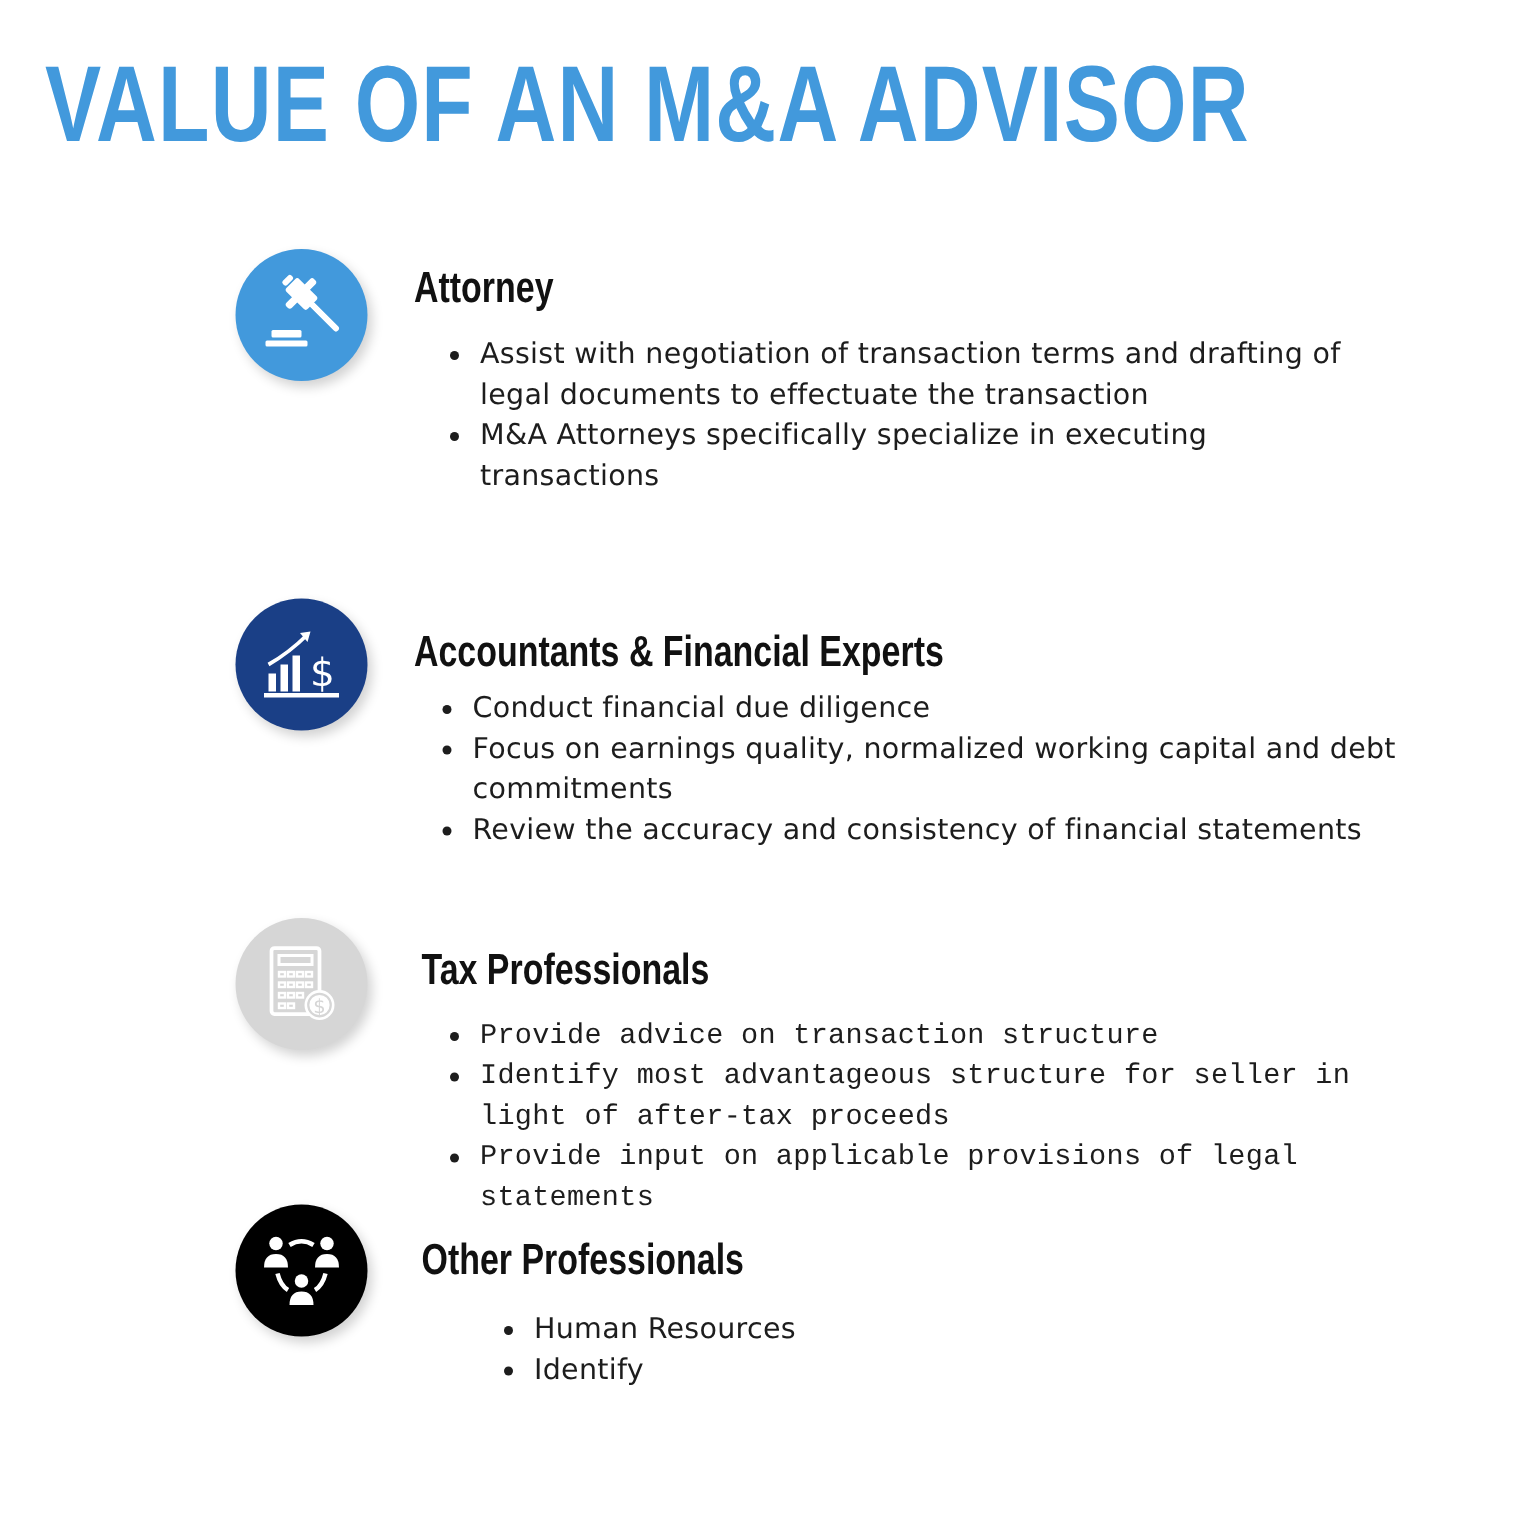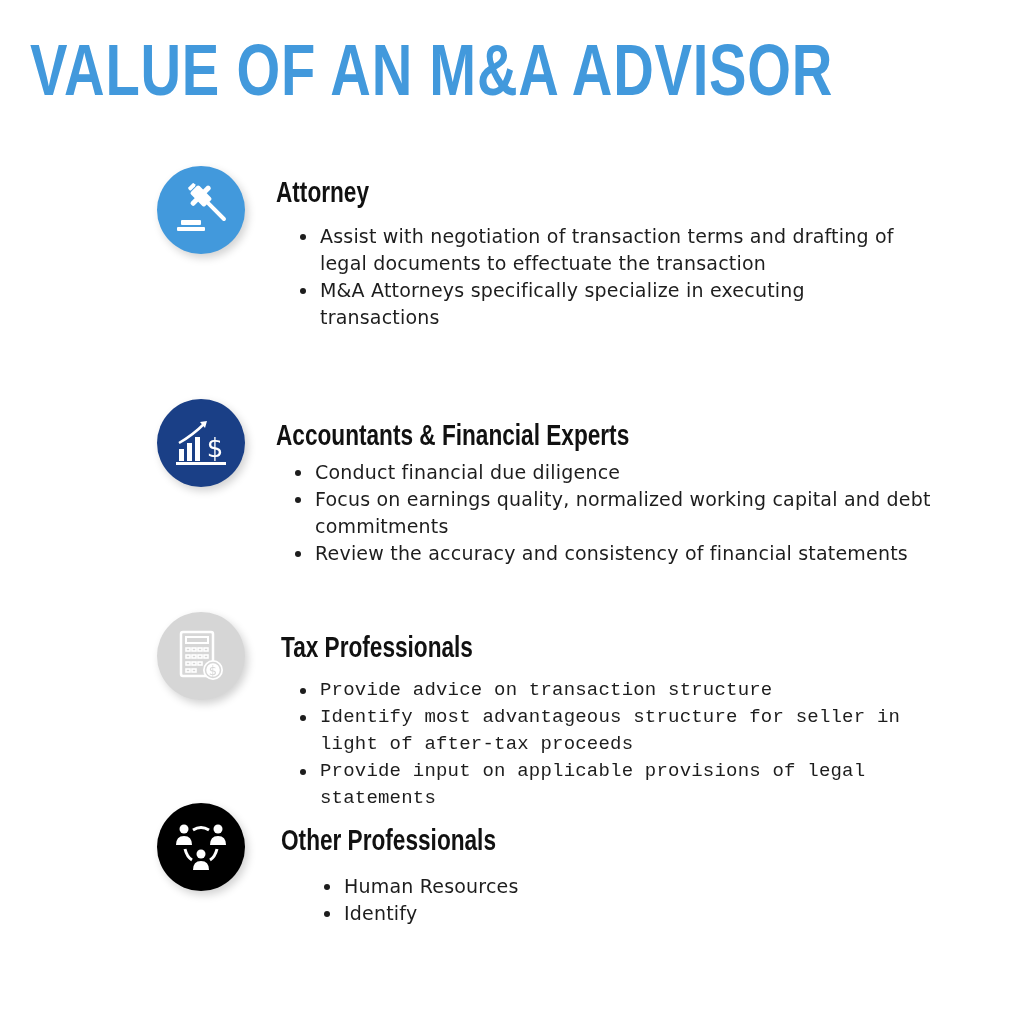--- a/index.html
+++ b/index.html
@@ -127,17 +127,17 @@
         <path d="M22 53 Q22 44 30 44 Q38 44 38 53 Z"></path>
       </g>
       <g fill="none" stroke="#fff" stroke-width="3">
         <path d="M22 13 Q30 8 38 13"></path>
         <path d="M14 32 Q16 40 21 43"></path>
         <path d="M46 32 Q44 40 39 43"></path>
       </g>
     </svg>
   </div>
   <div class="heading" style="left:281px; top:823px;">Other Professionals</div>
-  <ul class="bullets" style="left:320px; top:873px; width:400px;">
+  <ul class="bullets" style="left:332px; top:873px; width:400px;">
     <li>Human Resources</li>
     <li>Identify</li>
   </ul>
 </div>
 
 </body></html>

